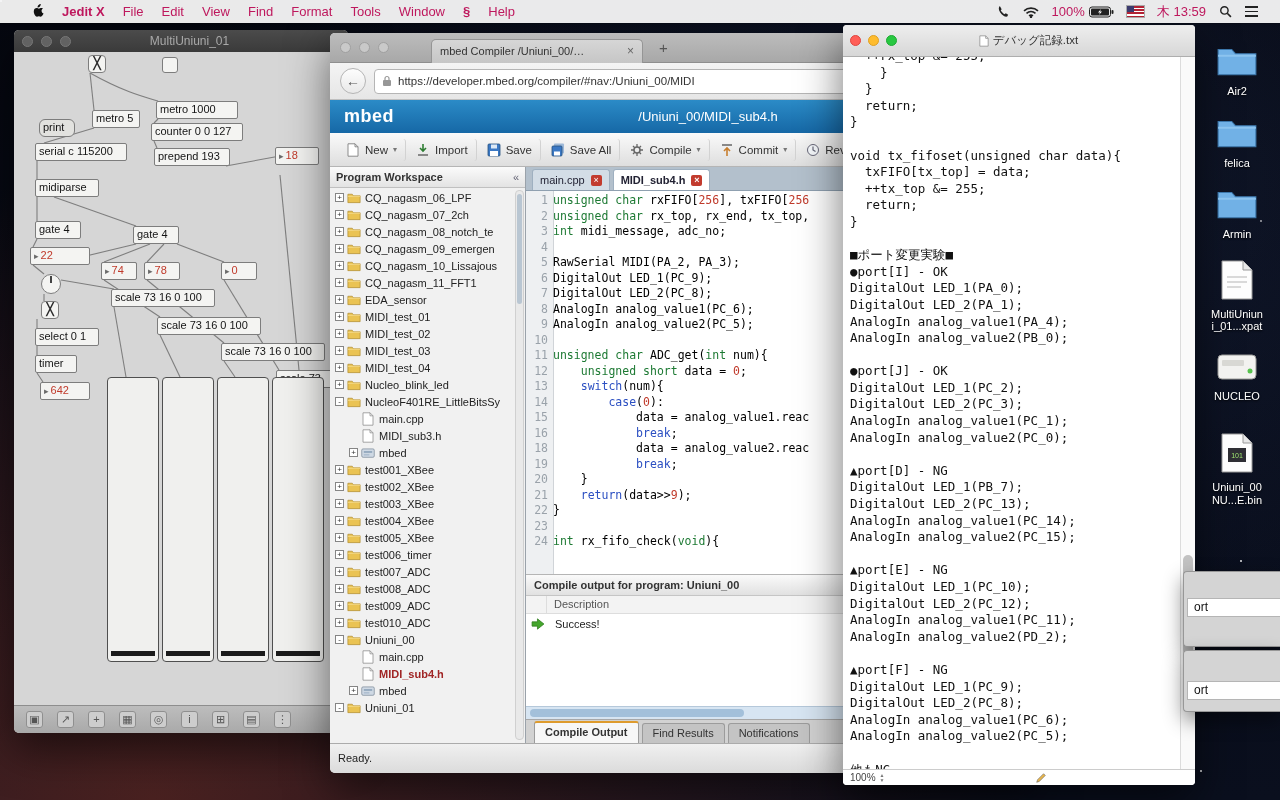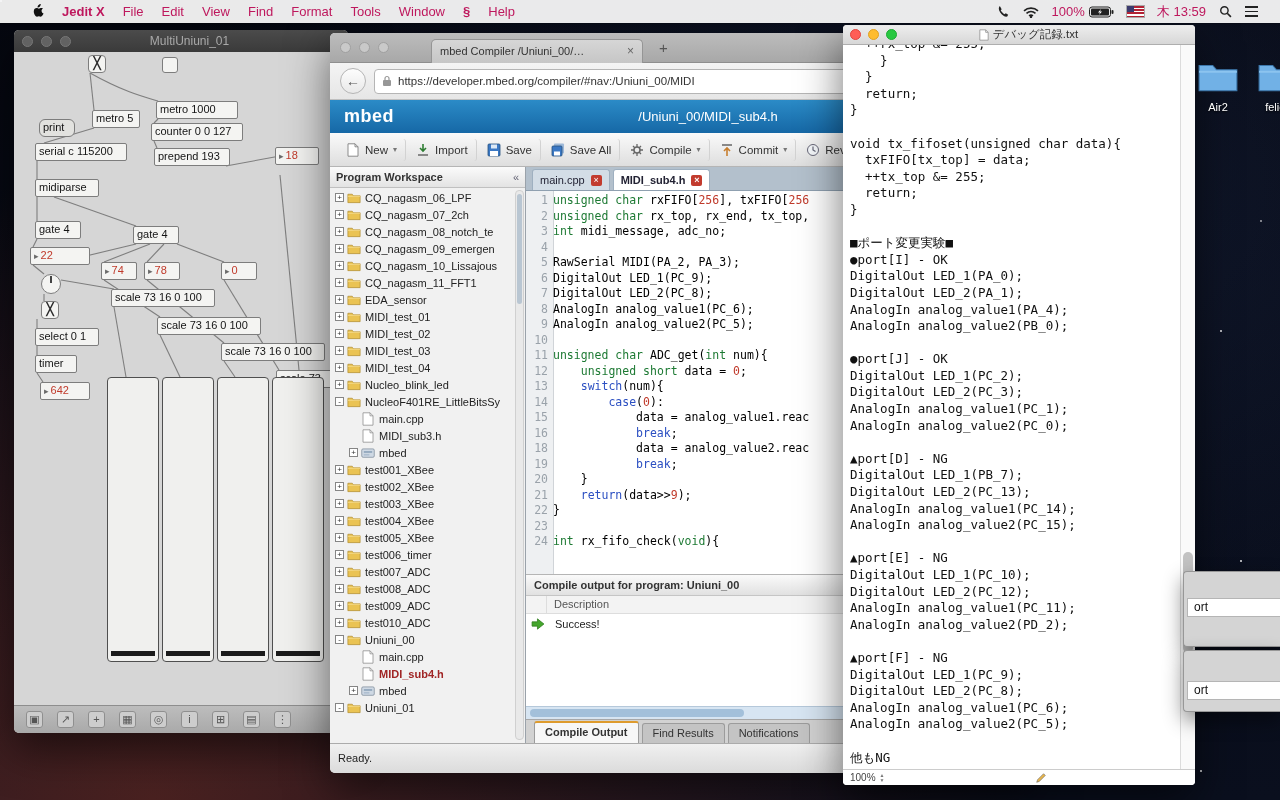--- a/index.html
+++ b/index.html
@@ -108,37 +108,37 @@
 .m-rows{height:92px;background:#fff;flex:none}
 .m-row-success{display:flex;align-items:center;gap:10px;height:20px;font-size:11px;color:#222;padding-left:5px}
 .m-hscroll{height:13px;background:#d7e5f2;border-top:1px solid #b5c8da;position:relative;flex:none}
 .m-hscroll i{position:absolute;left:4px;top:2px;height:8px;width:42%;background:#a3c0da;border-radius:5px;display:block}
 .m-btabs{height:24px;background:#d2d2d2;border-top:1px solid #a8a8a8;display:flex;align-items:flex-end;padding-left:8px;gap:3px;flex:none}
 .m-btab{height:20px;padding:0 10px;font-size:11px;line-height:18px;background:#c4c4c4;border:1px solid #9c9c9c;border-bottom:none;border-radius:3px 3px 0 0;color:#333}
 .m-btab.active{background:#f7f7f7;font-weight:bold;border-top:2px solid #de9b2d;height:22px;line-height:19px}
 .m-status{height:30px;background:linear-gradient(#f0f0f0,#dbdbdb);border-top:1px solid #ababab;font-size:11px;color:#222;padding:8px;flex:none}
 
 #text-win{left:843px;top:25px;width:352px;height:760px;background:#fff;display:flex;flex-direction:column;border-radius:4px}
-.t-titlebar{height:20px;background:linear-gradient(#eeeeee,#d7d7d7);border-bottom:1px solid #aeaeae;display:flex;align-items:center;padding:0 7px;flex:none}
+.t-titlebar{height:32px;background:linear-gradient(#eeeeee,#d7d7d7);border-bottom:1px solid #aeaeae;display:flex;align-items:center;padding:0 7px;flex:none}
 .lights.color i.r{background:#ff5e57;border:1px solid #e0443e}
 .lights.color i.y{background:#febc2e;border:1px solid #dfa023}
 .lights.color i.g{background:#28c841;border:1px solid #1faa34}
 .lights.small{gap:7px}
 .lights.small i{width:11px;height:11px}
 .t-title{flex:1;text-align:center;font-size:11.5px;color:#333;display:flex;align-items:center;justify-content:center;gap:4px;margin-right:36px}
 .t-body{flex:1;display:flex;min-height:0;overflow:hidden}
 .t-content{flex:1;min-width:0;font-family:"DejaVu Sans Mono","DejaVu Sans",monospace;font-size:12.5px;line-height:16.6px;
  color:#111;padding-left:7px;white-space:pre;margin-top:-9px;overflow:hidden}
 .t-vscroll{width:15px;background:#fafafa;border-left:1px solid #dcdcdc;position:relative;flex:none}
 .t-vscroll i{position:absolute;left:2px;right:2px;top:70%;height:14%;background:#c2c2c2;border-radius:6px;display:block}
 .t-statusbar{height:16px;background:#fff;border-top:1px solid #ccc;display:flex;align-items:center;padding:0 7px;flex:none;font-size:10px;color:#444}
 .stepper{display:inline-flex;flex-direction:column;font-size:5px;line-height:4.5px;color:#777;margin-left:4px}
 .t-pencil{margin-left:150px;display:inline-flex}
 
-#desk-icons{position:absolute;right:3px;top:44px;width:80px;display:flex;flex-direction:row;gap:18px;align-items:center;z-index:1}
+#desk-icons{position:absolute;right:3px;top:44px;width:80px;display:flex;flex-direction:column;gap:18px;align-items:center;z-index:1}
 .dicon{display:flex;flex-direction:column;align-items:center;gap:3px;width:80px}
 .dicon:last-child{margin-top:12px}
 .dlabel{font-size:11px;color:#fff;text-align:center;line-height:12.5px;text-shadow:0 1px 2px rgba(0,0,0,.9)}
 
 .pw{position:absolute;left:1183px;width:97px;background:#d4d4d4;border:1px solid #979797;border-right:none;border-radius:4px 0 0 4px;z-index:2;box-shadow:0 8px 20px rgba(0,0,0,.45)}
 .pw .pw-row{position:absolute;left:3px;right:0;height:19px;background:#fff;border:1px solid #b5b5b5;border-right:none;font-size:12px;color:#111;padding:1px 0 0 6px}
 #pw1{top:571px;height:76px}
 #pw2{top:650px;height:62px}
 #pw1 .pw-row{top:26px}
 #pw2 .pw-row{top:30px}

